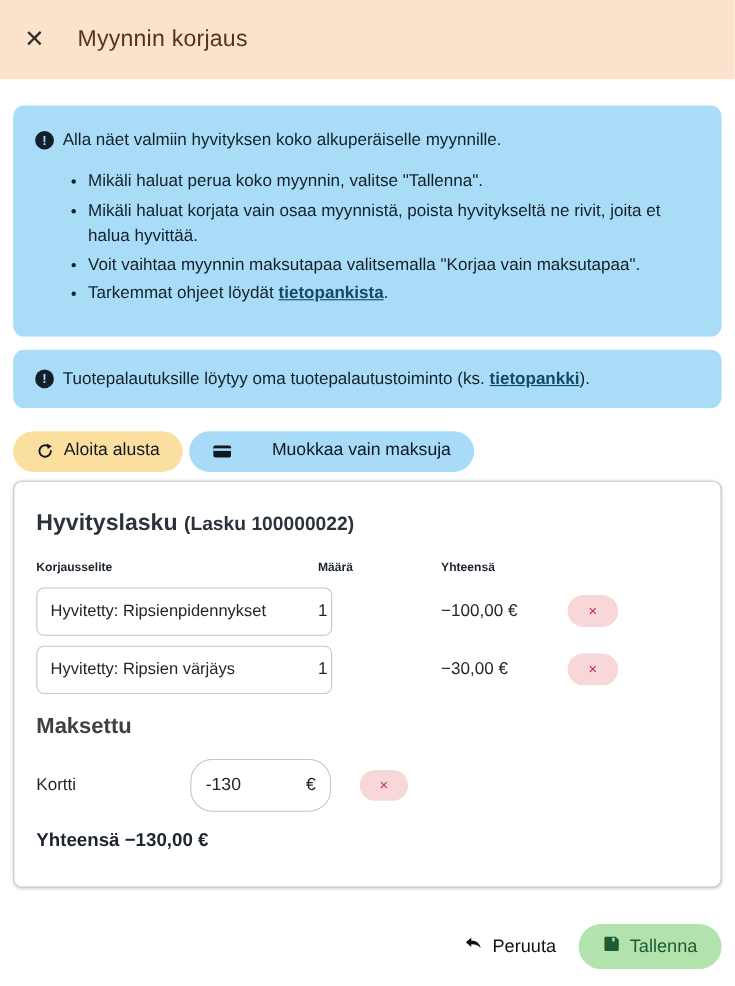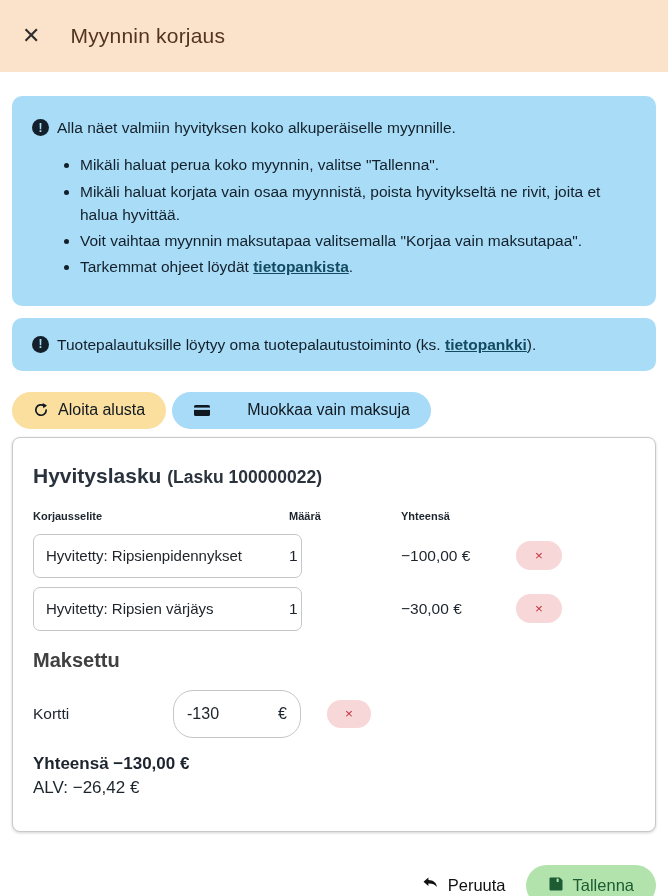--- a/index.html
+++ b/index.html
@@ -173,24 +173,20 @@
         <button class="remove-btn">
             <span>×</span>
           </button>
       </div>
 
       <div class="totals">
         <div class="tot">
           <span>Yhteensä</span>
           <span>−130,00 €</span>
         </div>
-        <div>
-          <span>ALV:</span>
-          <span>−26,42 €</span>
-        </div>
       </div>
     </section>
 
     <div class="footer">
       <button class="ghost-btn">
         <span>
           <svg width="18" height="15" viewBox="0 0 18 15">
             <path d="M1.5 5.7 6.4 1.4v2.6c4.8.2 7.9 2.5 8.6 7-2.1-2.8-4.7-3.7-8.6-3.6V10z" fill="#111"></path>
           </svg>
         </span>

